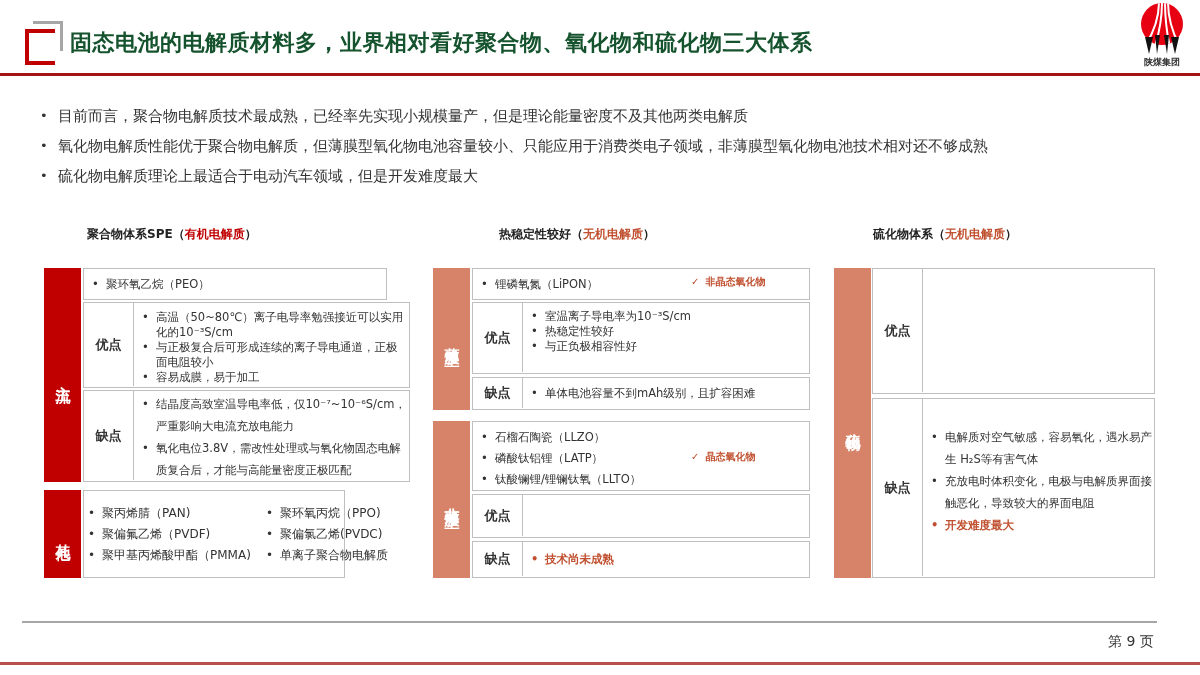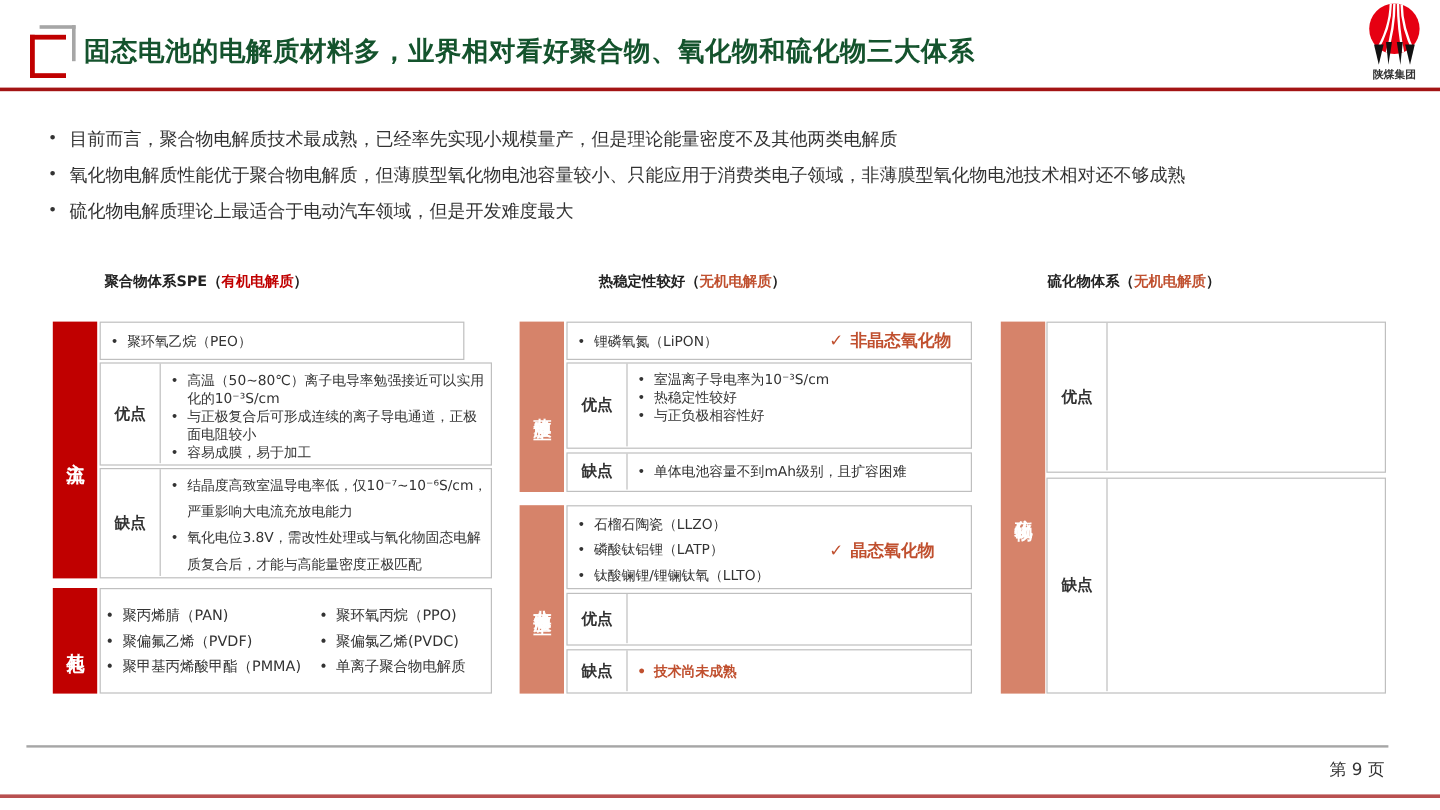--- a/index.html
+++ b/index.html
@@ -30,21 +30,21 @@
   .vlabel.red { background: #c00000; }
   .vlabel.salmon { background: #d6836a; }
   .box { position: absolute; border: 1.5px solid #bfbfbf; background: #fff; }
   .cell-label { position: absolute; font-size: 13px; font-weight: bold; color: #333; display: flex; align-items: center; justify-content: center; border-right: 1.5px solid #bfbfbf; }
   .cell-list { position: absolute; font-size: 11.5px; color: #333; }
   .cell-list li { list-style: none; position: relative; padding-left: 18px; }
   .cell-list li::before { content: "•"; position: absolute; left: 4px; top: 0; }
   .lh-tight li { line-height: 15px; }
   .lh-wide li { line-height: 22px; }
   .accent-brown { color: #c0502f; font-weight: bold; }
-  .tag-check { position: absolute; font-size: 14px; font-weight: bold; color: #c0502f; white-space: nowrap; }
+  .tag-check { position: absolute; font-size: 10px; font-weight: bold; color: #c0502f; white-space: nowrap; }
   .tag-check .chk { font-weight: normal; margin-right: 6px; }
 
   .two-col { position: absolute; font-size: 12px; color: #333; }
   .two-col li { list-style: none; position: relative; padding-left: 16px; line-height: 21px; white-space: nowrap; }
   .two-col li::before { content: "•"; position: absolute; left: 2px; }
 
   .footer-line { position: absolute; left: 22px; top: 621px; width: 1135px; height: 1.5px; background: #a6a6a6; }
   .page-num { position: absolute; left: 1108px; top: 633px; font-size: 14px; color: #333; }
   .bottom-line { position: absolute; left: 0; top: 662px; width: 1200px; height: 3px; background: #b85050; }
 </style>
@@ -105,21 +105,21 @@
 </div>
 <div class="box" style="left:83px;top:390px;width:327px;height:92px;">
   <div class="cell-label" style="left:0;top:0;width:50px;height:89px;">缺点</div>
   <ul class="cell-list lh-wide" style="left:54px;top:2px;width:268px;">
     <li>结晶度高致室温导电率低，仅10⁻⁷~10⁻⁶S/cm，严重影响大电流充放电能力</li>
     <li>氧化电位3.8V，需改性处理或与氧化物固态电解质复合后，才能与高能量密度正极匹配</li>
   </ul>
 </div>
 
 <div class="vlabel red" style="left:44px;top:490px;width:37px;height:88px;">其他</div>
-<div class="box" style="left:83px;top:490px;width:327px;height:88px;">
+<div class="box" style="left:83px;top:490px;width:262px;height:88px;">
   <ul class="two-col" style="left:2px;top:12px;">
     <li>聚丙烯腈（PAN)</li>
     <li>聚偏氟乙烯（PVDF)</li>
     <li>聚甲基丙烯酸甲酯（PMMA)</li>
   </ul>
   <ul class="two-col" style="left:180px;top:12px;">
     <li>聚环氧丙烷（PPO)</li>
     <li>聚偏氯乙烯(PVDC)</li>
     <li>单离子聚合物电解质</li>
   </ul>
@@ -173,17 +173,22 @@
 <div class="col-title" style="left:873px;">
   <span>硫化物体系（</span><span class="hl-brown">无机电解质</span><span>）</span>
 </div>
 
 <div class="vlabel salmon" style="left:834px;top:268px;width:37px;height:310px;">硫化物</div>
 <div class="box" style="left:872px;top:268px;width:283px;height:126px;">
   <div class="cell-label" style="left:0;top:0;width:50px;height:123px;">优点</div>
 </div>
 <div class="box" style="left:872px;top:398px;width:283px;height:180px;">
   <div class="cell-label" style="left:0;top:0;width:50px;height:177px;">缺点</div>
+  <ul class="cell-list lh-wide" style="left:54px;top:27px;width:225px;">
+    <li>电解质对空气敏感，容易氧化，遇水易产生 H₂S等有害气体</li>
+    <li>充放电时体积变化，电极与电解质界面接触恶化，导致较大的界面电阻</li>
+    <li class="accent-brown">开发难度最大</li>
+  </ul>
 </div>
 
 <div class="footer-line"></div>
 <div class="page-num">第 9 页</div>
 <div class="bottom-line"></div>
 
 </body></html>

